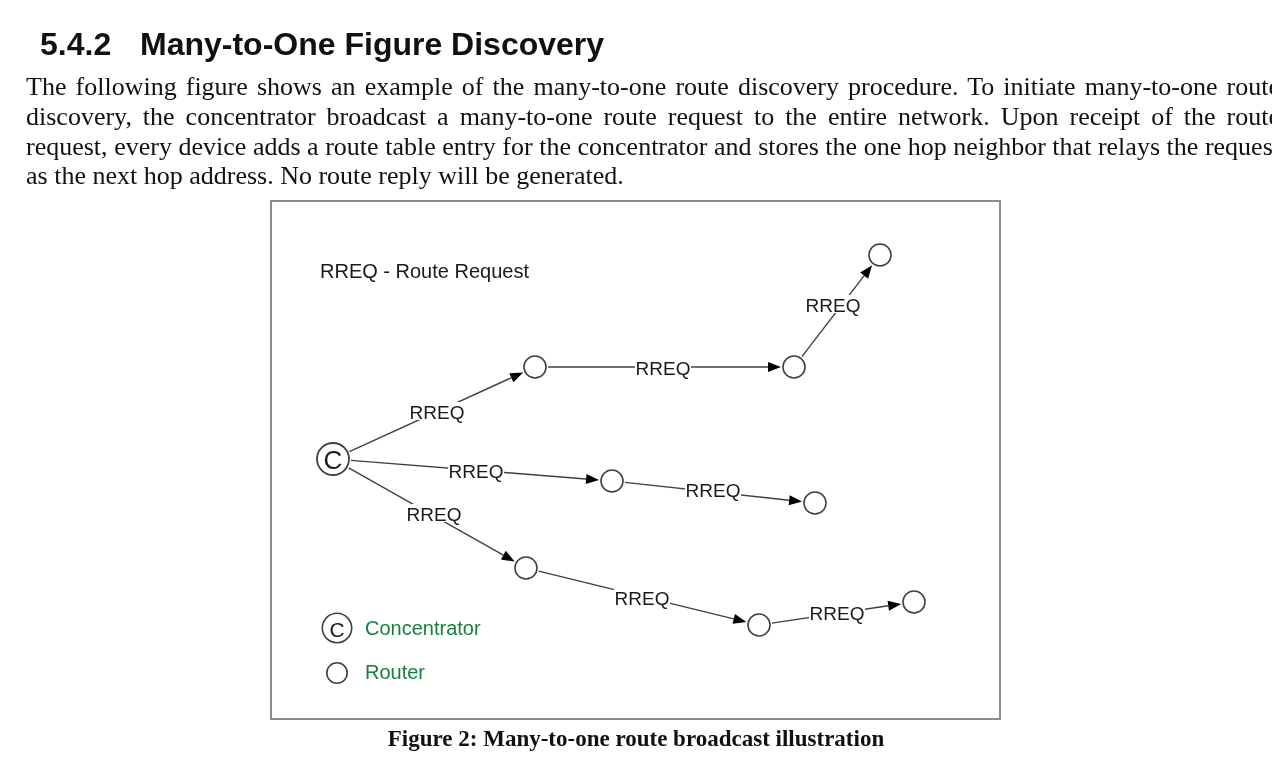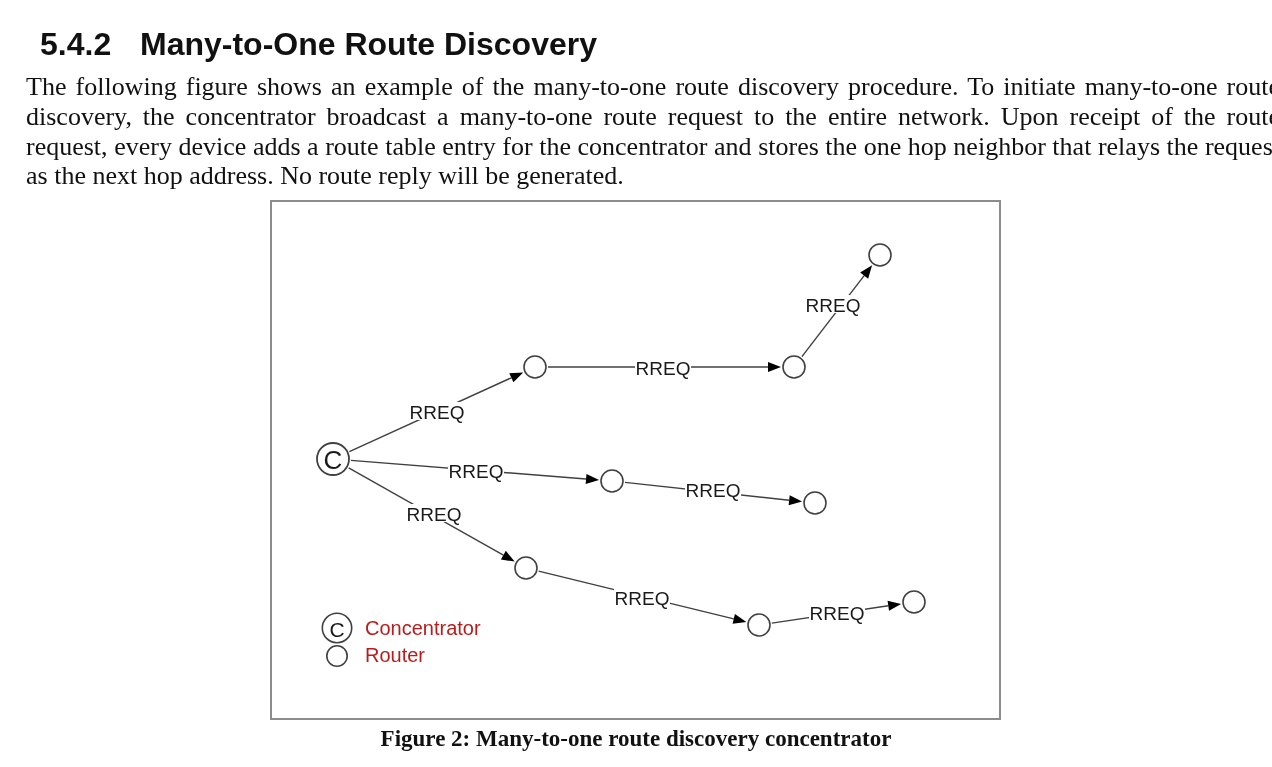--- a/index.html
+++ b/index.html
@@ -34,38 +34,38 @@
   .legend-note {
     position:absolute; left:48px; top:58px;
     font-family:"Liberation Sans", sans-serif;
     font-size:20px; line-height:22px; color:#1a1a1a;
     white-space:nowrap;
   }
   .legend {
     position:absolute; left:46px; top:410px;
   }
   .legend-row { display:flex; align-items:center; }
-  .legend-row + .legend-row { margin-top:0; }
+  .legend-row + .legend-row { margin-top:17px; }
   .legend-icon { width:38px; display:flex; justify-content:center; }
   .legend-label {
     margin-left:9px;
     font-family:"Liberation Sans", sans-serif;
-    font-size:20px; color:#b91c1c;
+    font-size:20px; color:#15803d;
   }
   .caption {
     position:absolute; left:0; top:726px; width:1272px;
     text-align:center;
     font-weight:bold; font-size:23px; line-height:26px;
     font-family:"Liberation Serif", serif;
   }
 </style>
 </head>
 <body>
 
-<h1 class="heading"><span class="num">5.4.2</span><span>Many-to-One Route Discovery</span></h1>
+<h1 class="heading"><span class="num">5.4.2</span><span>Many-to-One Figure Discovery</span></h1>
 
 <p class="para">The following figure shows an example of the many-to-one route discovery procedure. To initiate many-to-one route discovery, the concentrator broadcast a many-to-one route request to the entire network.  Upon receipt of the route request, every device adds a route table entry for the concentrator and stores the one hop neighbor that relays the request as the next hop address. No route reply will be generated.</p>
 
 <div class="figure-box">
   <svg id="diagram-svg" width="727" height="516" viewBox="0 0 727 516">
       <line x1="77.38103763775268" y1="249.5393293927067" x2="239.3385011899128" y2="175.77652421053477" stroke="#404040" stroke-width="1.4"></line>
       <polygon points="251.1692505949564,170.3882621052674 241.4109096919387,180.32681244324385 237.26609268788687,171.2262359778257" fill="#000000"></polygon>
       <line x1="276" y1="165" x2="496" y2="165" stroke="#404040" stroke-width="1.4"></line>
       <polygon points="509,165 496,170 496,160" fill="#000000"></polygon>
       <line x1="529.9173387421705" y1="154.6890472194988" x2="592.165322515659" y2="73.62190556100238" stroke="#404040" stroke-width="1.4"></line>
@@ -101,20 +101,21 @@
       <circle cx="263" cy="165" r="11" fill="#ffffff" stroke="#404040" stroke-width="1.6"></circle>
       <circle cx="522" cy="165" r="11" fill="#ffffff" stroke="#404040" stroke-width="1.6"></circle>
       <circle cx="608" cy="53" r="11" fill="#ffffff" stroke="#404040" stroke-width="1.6"></circle>
       <circle cx="340" cy="279" r="11" fill="#ffffff" stroke="#404040" stroke-width="1.6"></circle>
       <circle cx="543" cy="301" r="11" fill="#ffffff" stroke="#404040" stroke-width="1.6"></circle>
       <circle cx="254" cy="366" r="11" fill="#ffffff" stroke="#404040" stroke-width="1.6"></circle>
       <circle cx="487" cy="423" r="11" fill="#ffffff" stroke="#404040" stroke-width="1.6"></circle>
       <circle cx="642" cy="400" r="11" fill="#ffffff" stroke="#404040" stroke-width="1.6"></circle>
     </svg>
 
+  <div class="legend-note">RREQ - Route Request</div>
 
   <div class="legend">
     <div class="legend-row">
       <span class="legend-icon">
         <svg width="32" height="32">
           <circle cx="16" cy="16" r="14.7" fill="#fff" stroke="#404040" stroke-width="1.6"></circle>
           <text x="16" y="17" text-anchor="middle" dominant-baseline="central" font-size="21" fill="#1a1a1a">C</text>
         </svg>
       </span>
       <span class="legend-label">Concentrator</span>
@@ -123,13 +124,13 @@
       <span class="legend-icon">
         <svg width="32" height="22">
           <circle cx="16" cy="11" r="10.2" fill="#fff" stroke="#404040" stroke-width="1.6"></circle>
         </svg>
       </span>
       <span class="legend-label">Router</span>
     </div>
   </div>
 </div>
 
-<div class="caption">Figure 2: Many-to-one route discovery concentrator</div>
+<div class="caption">Figure 2: Many-to-one route broadcast illustration</div>
 
 </body></html>

